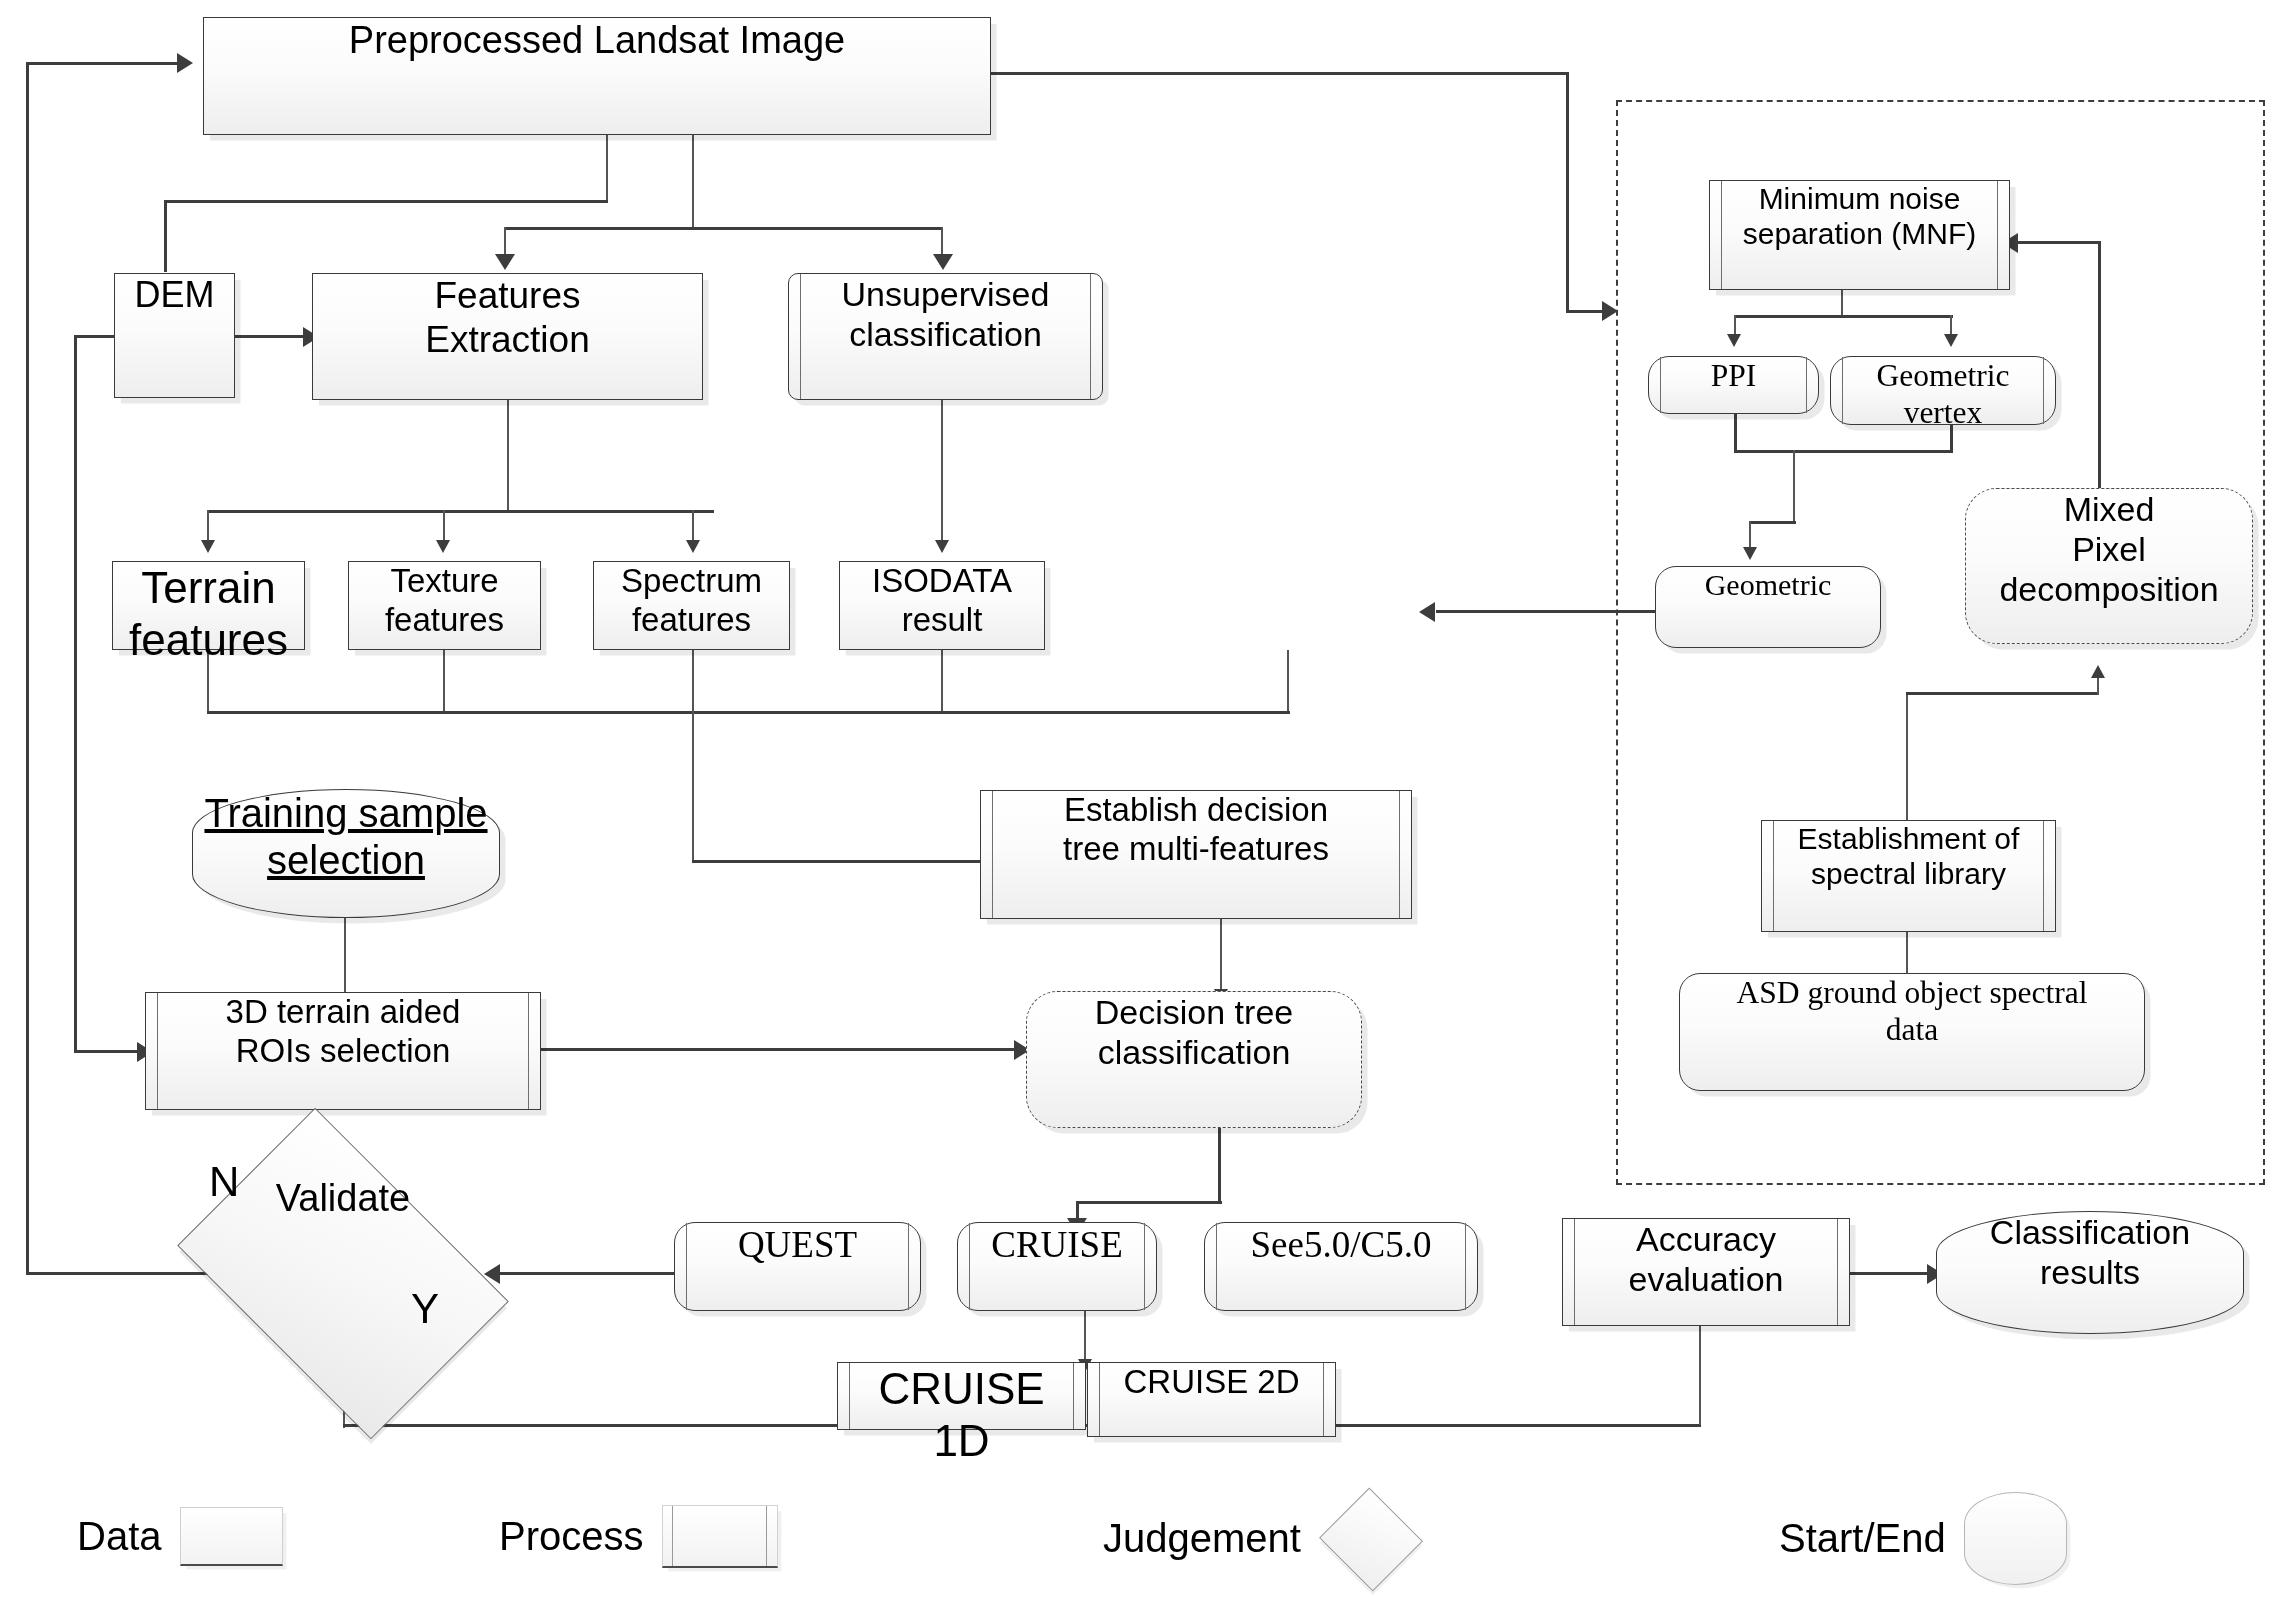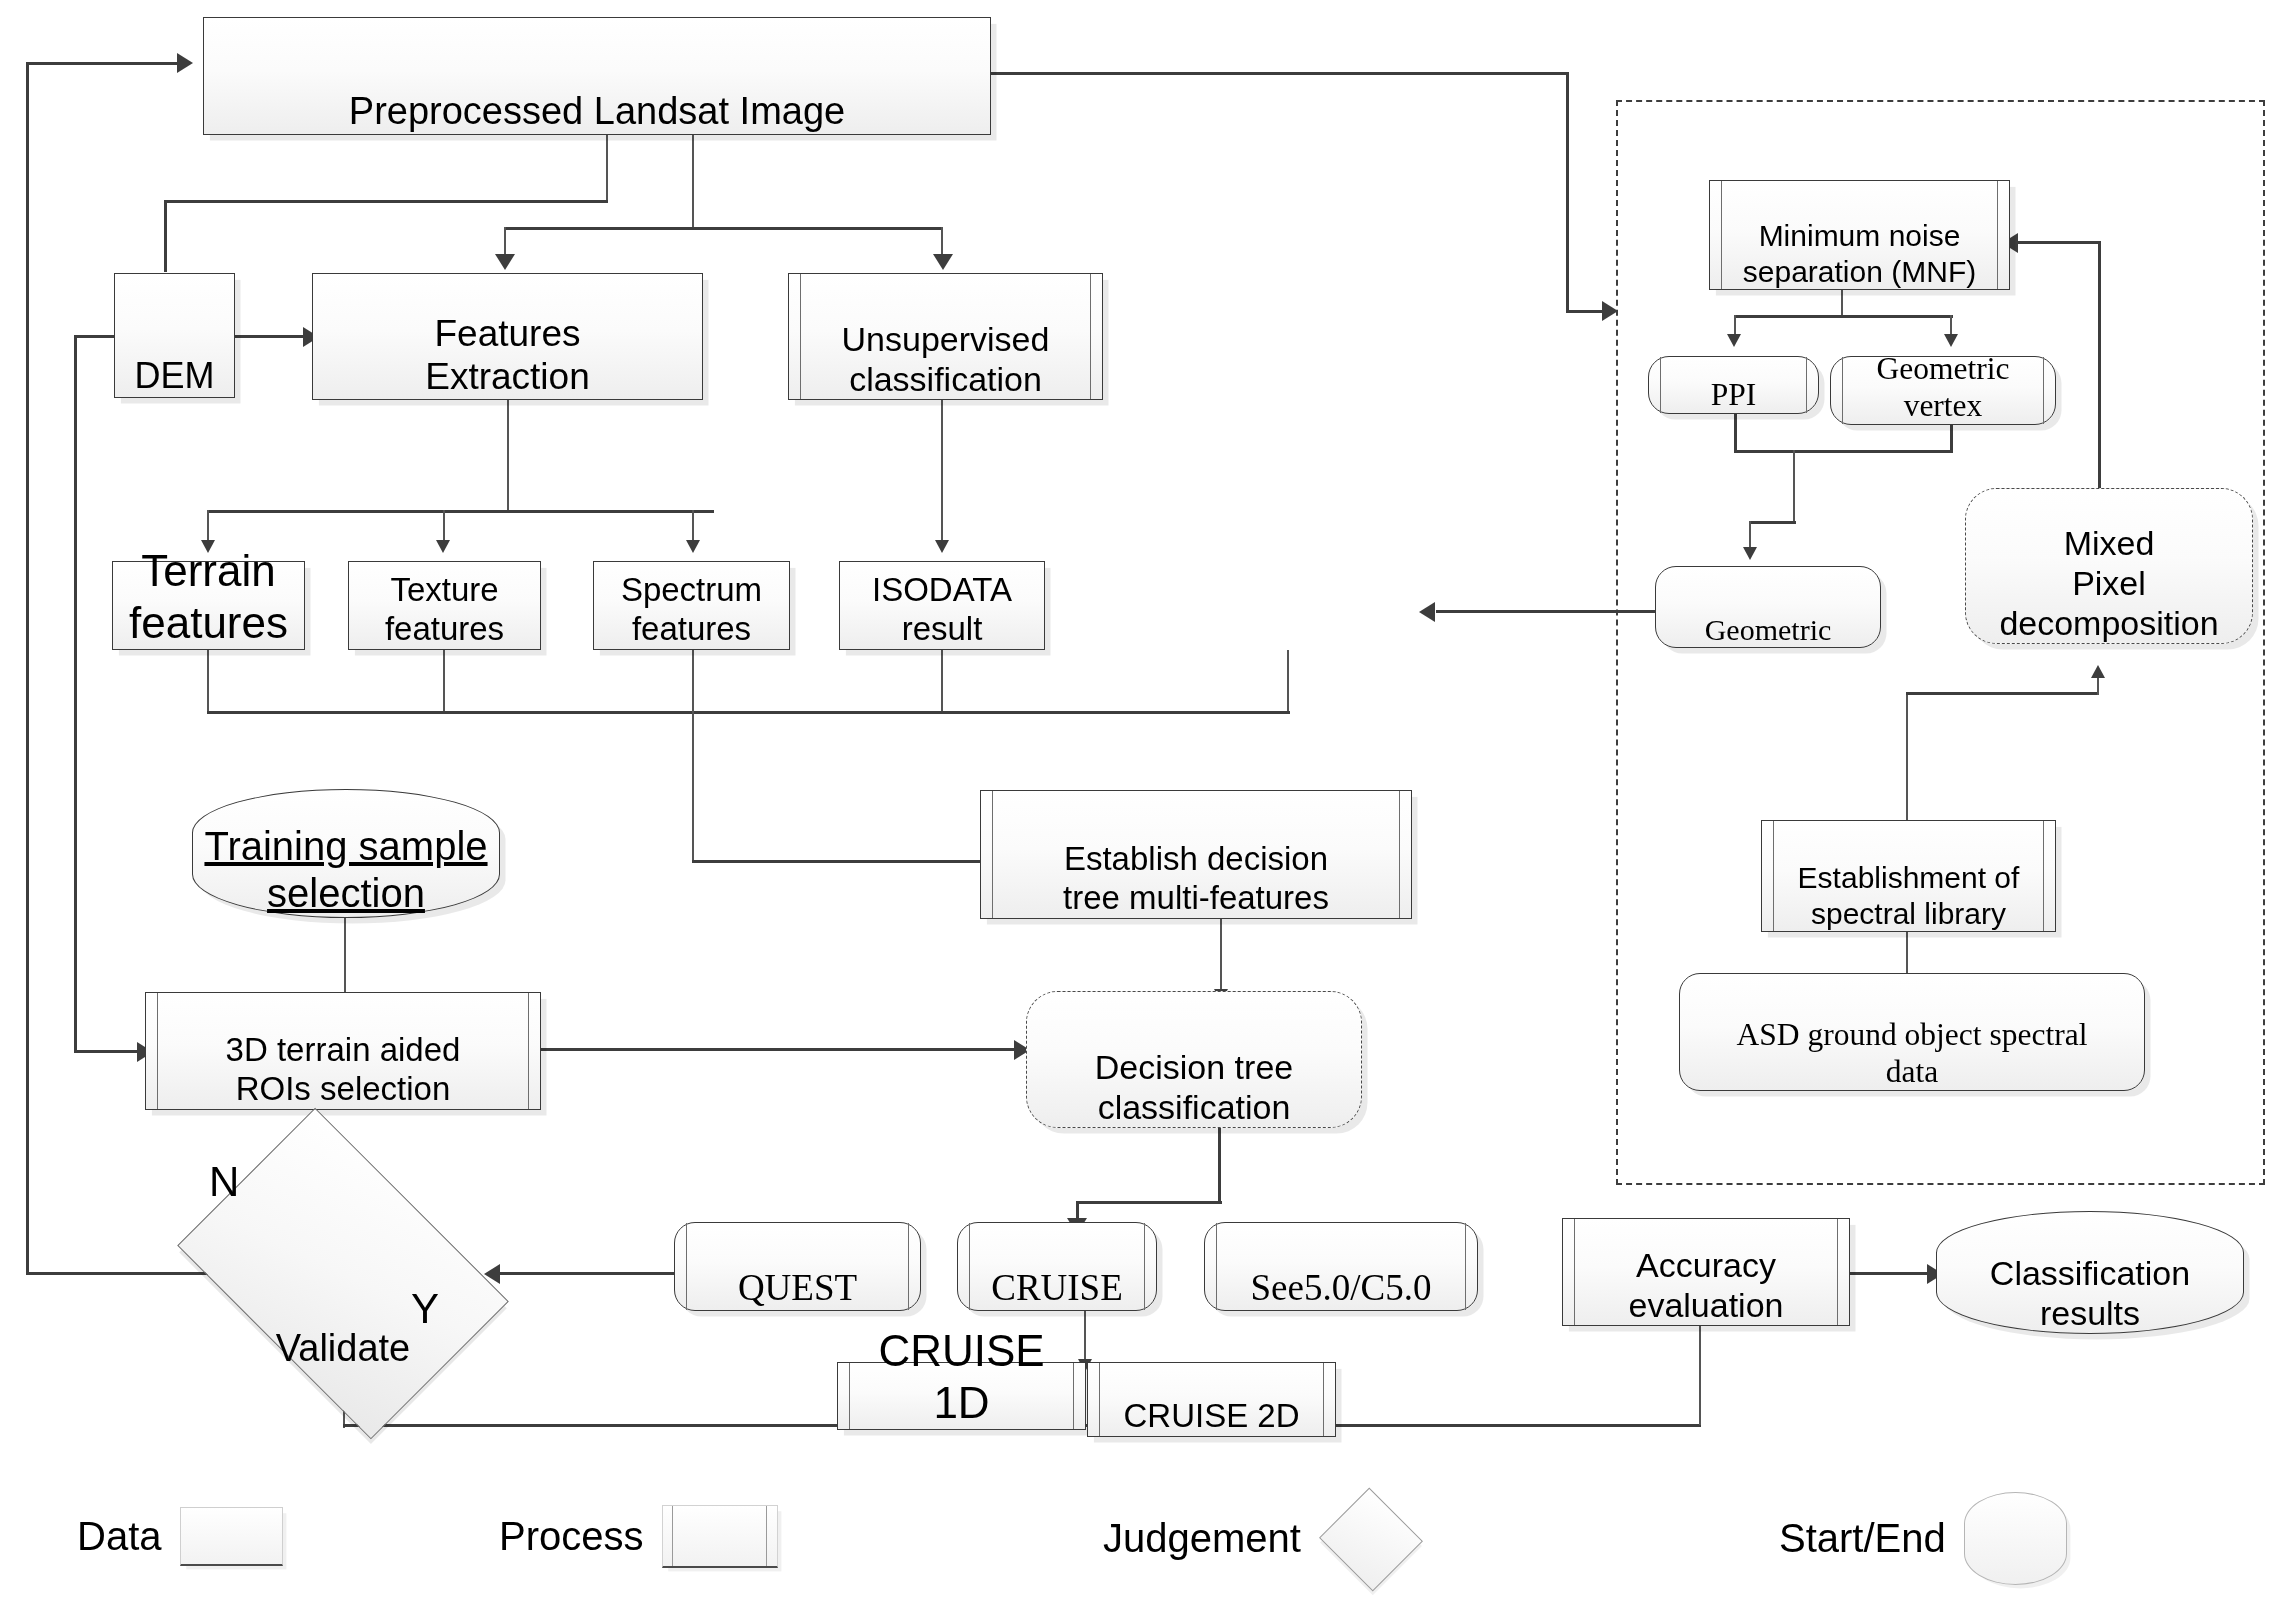--- a/index.html
+++ b/index.html
@@ -1,20 +1,20 @@
 <!DOCTYPE html>
 <html style="font-size:11px"><head>
 <meta charset="utf-8">
 <style>
   html,body{margin:0;padding:0;background:#ffffff;}
   body{font-family:"Liberation Sans", sans-serif;}
   #stage{position:relative;width:2295px;height:1611px;background:#fff;overflow:hidden;}
 
   
-  .node{position:absolute;box-sizing:border-box;display:flex;align-items:flex-end;justify-content:center;
+  .node{position:absolute;box-sizing:border-box;display:flex;align-items:flex-start;justify-content:center;
         text-align:center;color:#000;line-height:1.18;
         background:linear-gradient(180deg,#ffffff 0%,#fbfbfb 45%,#eeeeee 100%);
         border:1.4px solid #3a3a3a;
         box-shadow:6.2px 6.2px 0 -0.7px rgba(0,0,0,0.085);
         font-family:"Liberation Sans", sans-serif;}
   .node .lbl{padding:0 6.9px;display:block;width:100%;}
 
   
   .shape-data{}
 
@@ -200,21 +200,21 @@
 
   <div class="node shape-data" style="left:114px;top:273px;width:121px;height:125px;font-size:36px;">
     <span class="lbl">DEM</span>
   </div>
 
   <div class="node shape-data" style="left:312px;top:273px;width:391px;height:127px;font-size:37px;white-space:pre-line;">
     <span class="lbl">Features
 Extraction</span>
   </div>
 
-  <div class="node shape-process" style="left:788px;top:273px;width:315px;height:127px;font-size:34px;white-space:pre-line;">
+  <div class="node shape-process" style="left:788px;top:273px;width:315px;height:127px;font-size:34px;white-space:pre-line;border-radius:10px;">
     <span class="lbl">Unsupervised
 classification</span>
   </div>
 
   <div class="node shape-data" style="left:112px;top:561px;width:193px;height:89px;font-size:44px;white-space:pre-line;">
     <span class="lbl">Terrain
 features</span>
   </div>
 
   <div class="node shape-data" style="left:348px;top:561px;width:193px;height:89px;font-size:33px;white-space:pre-line;">

